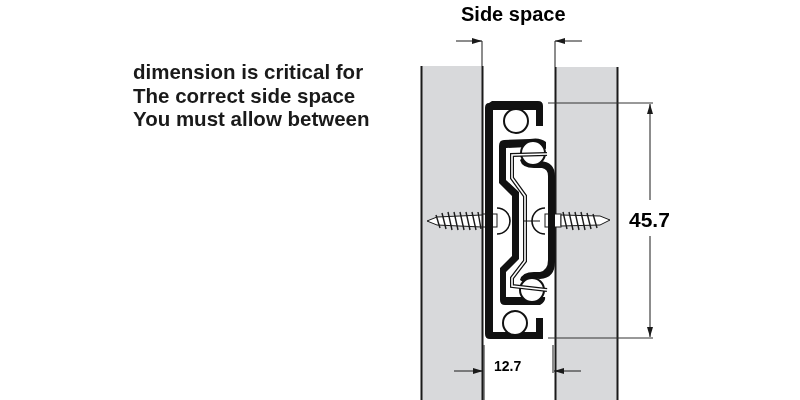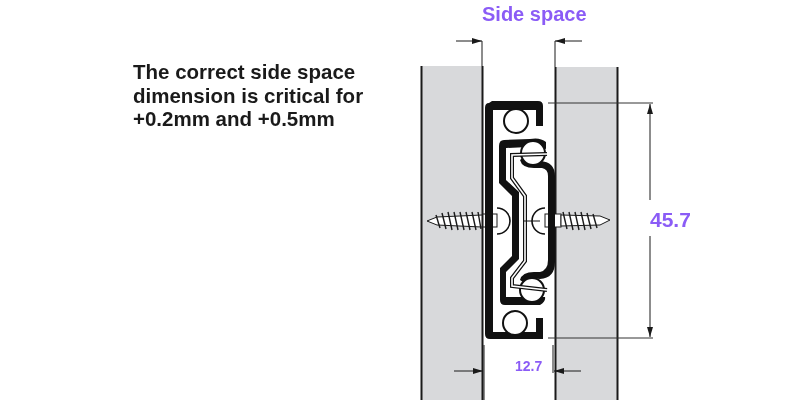--- a/index.html
+++ b/index.html
@@ -3,33 +3,33 @@
   <meta charset="utf-8">
   <style>
     html, body { margin: 0; padding: 0; background: #ffffff; }
     body { width: 800px; height: 400px; position: relative; overflow: hidden;
            font-family: "Liberation Sans", sans-serif; color: #1a1a1a; }
     .note { position: absolute; left: 133px; top: 60px; width: 290px;
             font-family: "Liberation Sans", sans-serif; font-weight: bold;
             font-size: 20.5px; line-height: 23.5px; color: #1a1a1a; }
     .note-line { display: block; white-space: nowrap; }
     .label { position: absolute; font-family: "Liberation Sans", sans-serif;
-             font-weight: bold; color: #8b5cf6; white-space: nowrap; margin-left: 21px; }
+             font-weight: bold; color: #000000; white-space: nowrap; }
     .title { left: 461px; top: 3px; font-size: 20px; }
     .dim-h { left: 629px; top: 206px; font-size: 21px; background: #fff; padding: 2px 0; }
     .dim-w { left: 494px; top: 358px; font-size: 14px; }
     svg.diagram { position: absolute; left: 0; top: 0; }
   </style>
 </head>
 <body>
 
 <div class="note">
+  <span class="note-line">dimension is critical for</span>
   <span class="note-line">The correct side space</span>
-  <span class="note-line">dimension is critical for</span>
-  <span class="note-line">+0.2mm and +0.5mm</span>
+  <span class="note-line">You must allow between</span>
 </div>
 
 <svg class="diagram" width="800" height="400" viewBox="0 0 800 400" xmlns="http://www.w3.org/2000/svg">
   <defs>
     <marker id="arrowR" markerWidth="10" markerHeight="8" refX="10" refY="4" orient="auto" markerUnits="userSpaceOnUse">
       <path d="M0,1 L10,4 L0,7 Z" fill="#1a1a1a"></path>
     </marker>
   </defs>
 
   <g>

